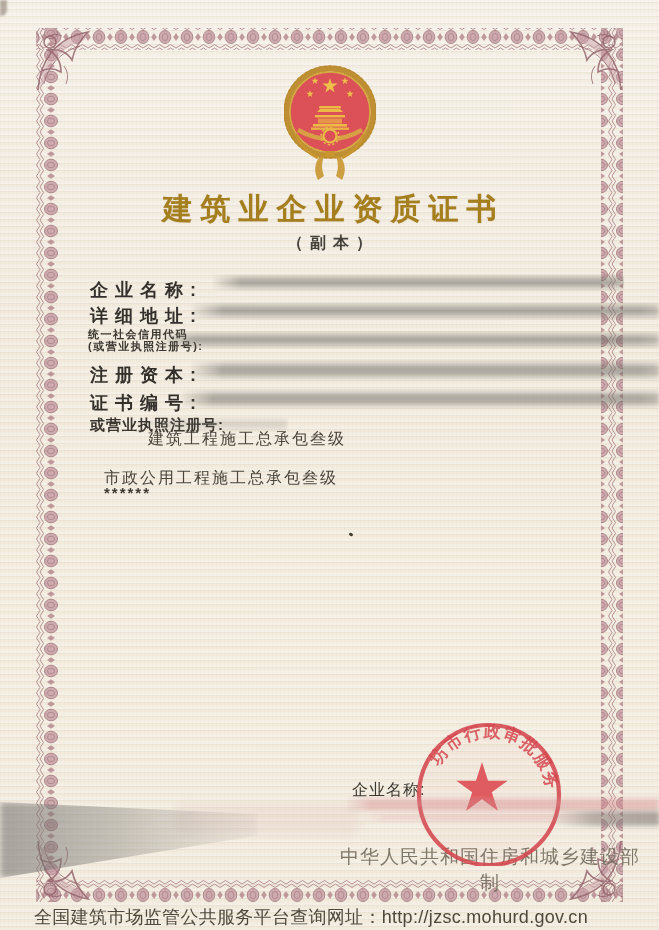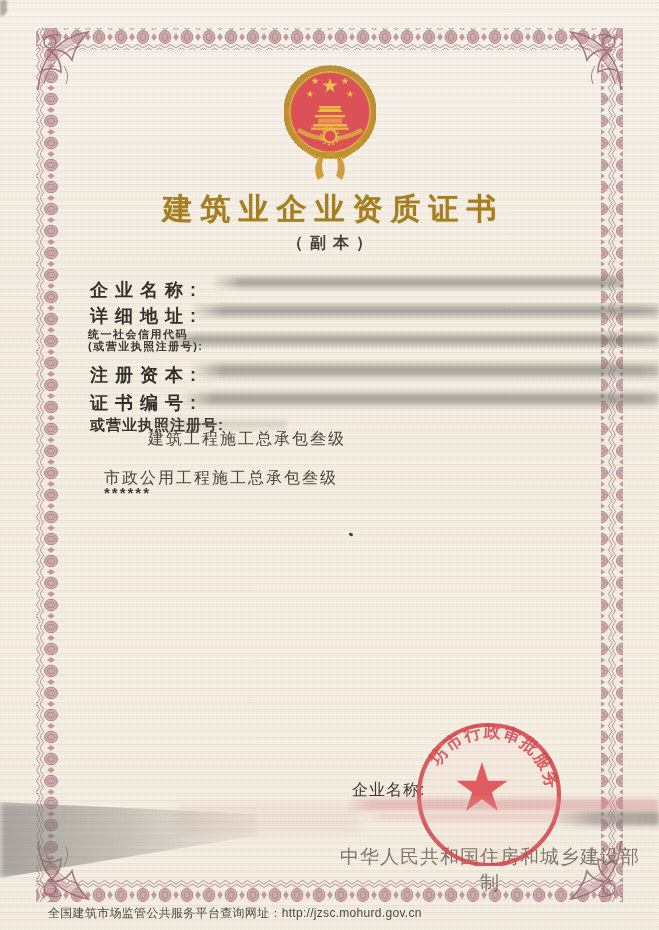--- a/index.html
+++ b/index.html
@@ -49,21 +49,21 @@
     left:104px;top:484px;z-index:3;color:#3f3a33;font-size:15px;font-weight:bold;letter-spacing:2px;
   }
   .issuer-label{
     left:352px;top:780px;z-index:2;color:#3a3731;font-size:16px;letter-spacing:1px;font-weight:500;
   }
   .ministry{
     left:340px;top:844px;width:300px;text-align:center;z-index:3;
     font-size:19px;color:#756e60;letter-spacing:1px;opacity:.92;filter:blur(.4px);
   }
   .footer-url{
-    left:48px;top:905px;z-index:3;font-size:12px;color:#4e483c;letter-spacing:.3px;
+    left:34px;top:905px;z-index:3;font-size:18px;color:#4e483c;letter-spacing:.3px;
   }
   
   .redact{
     position:absolute;z-index:5;filter:blur(2.2px);border-radius:2px;
     background:linear-gradient(to bottom, rgba(112,109,103,0) 0%, rgba(112,109,103,.40) 28%, rgba(93,91,87,.55) 50%, rgba(112,109,103,.36) 72%, rgba(112,109,103,0) 100%);
     -webkit-mask-image:linear-gradient(to right, rgba(0,0,0,.05) 0, #000 7%, #000 96%, rgba(0,0,0,.75) 100%);
     mask-image:linear-gradient(to right, rgba(0,0,0,.05) 0, #000 7%, #000 96%, rgba(0,0,0,.75) 100%);
   }
   .redact-pink{
     position:absolute;z-index:5;filter:blur(2px);

